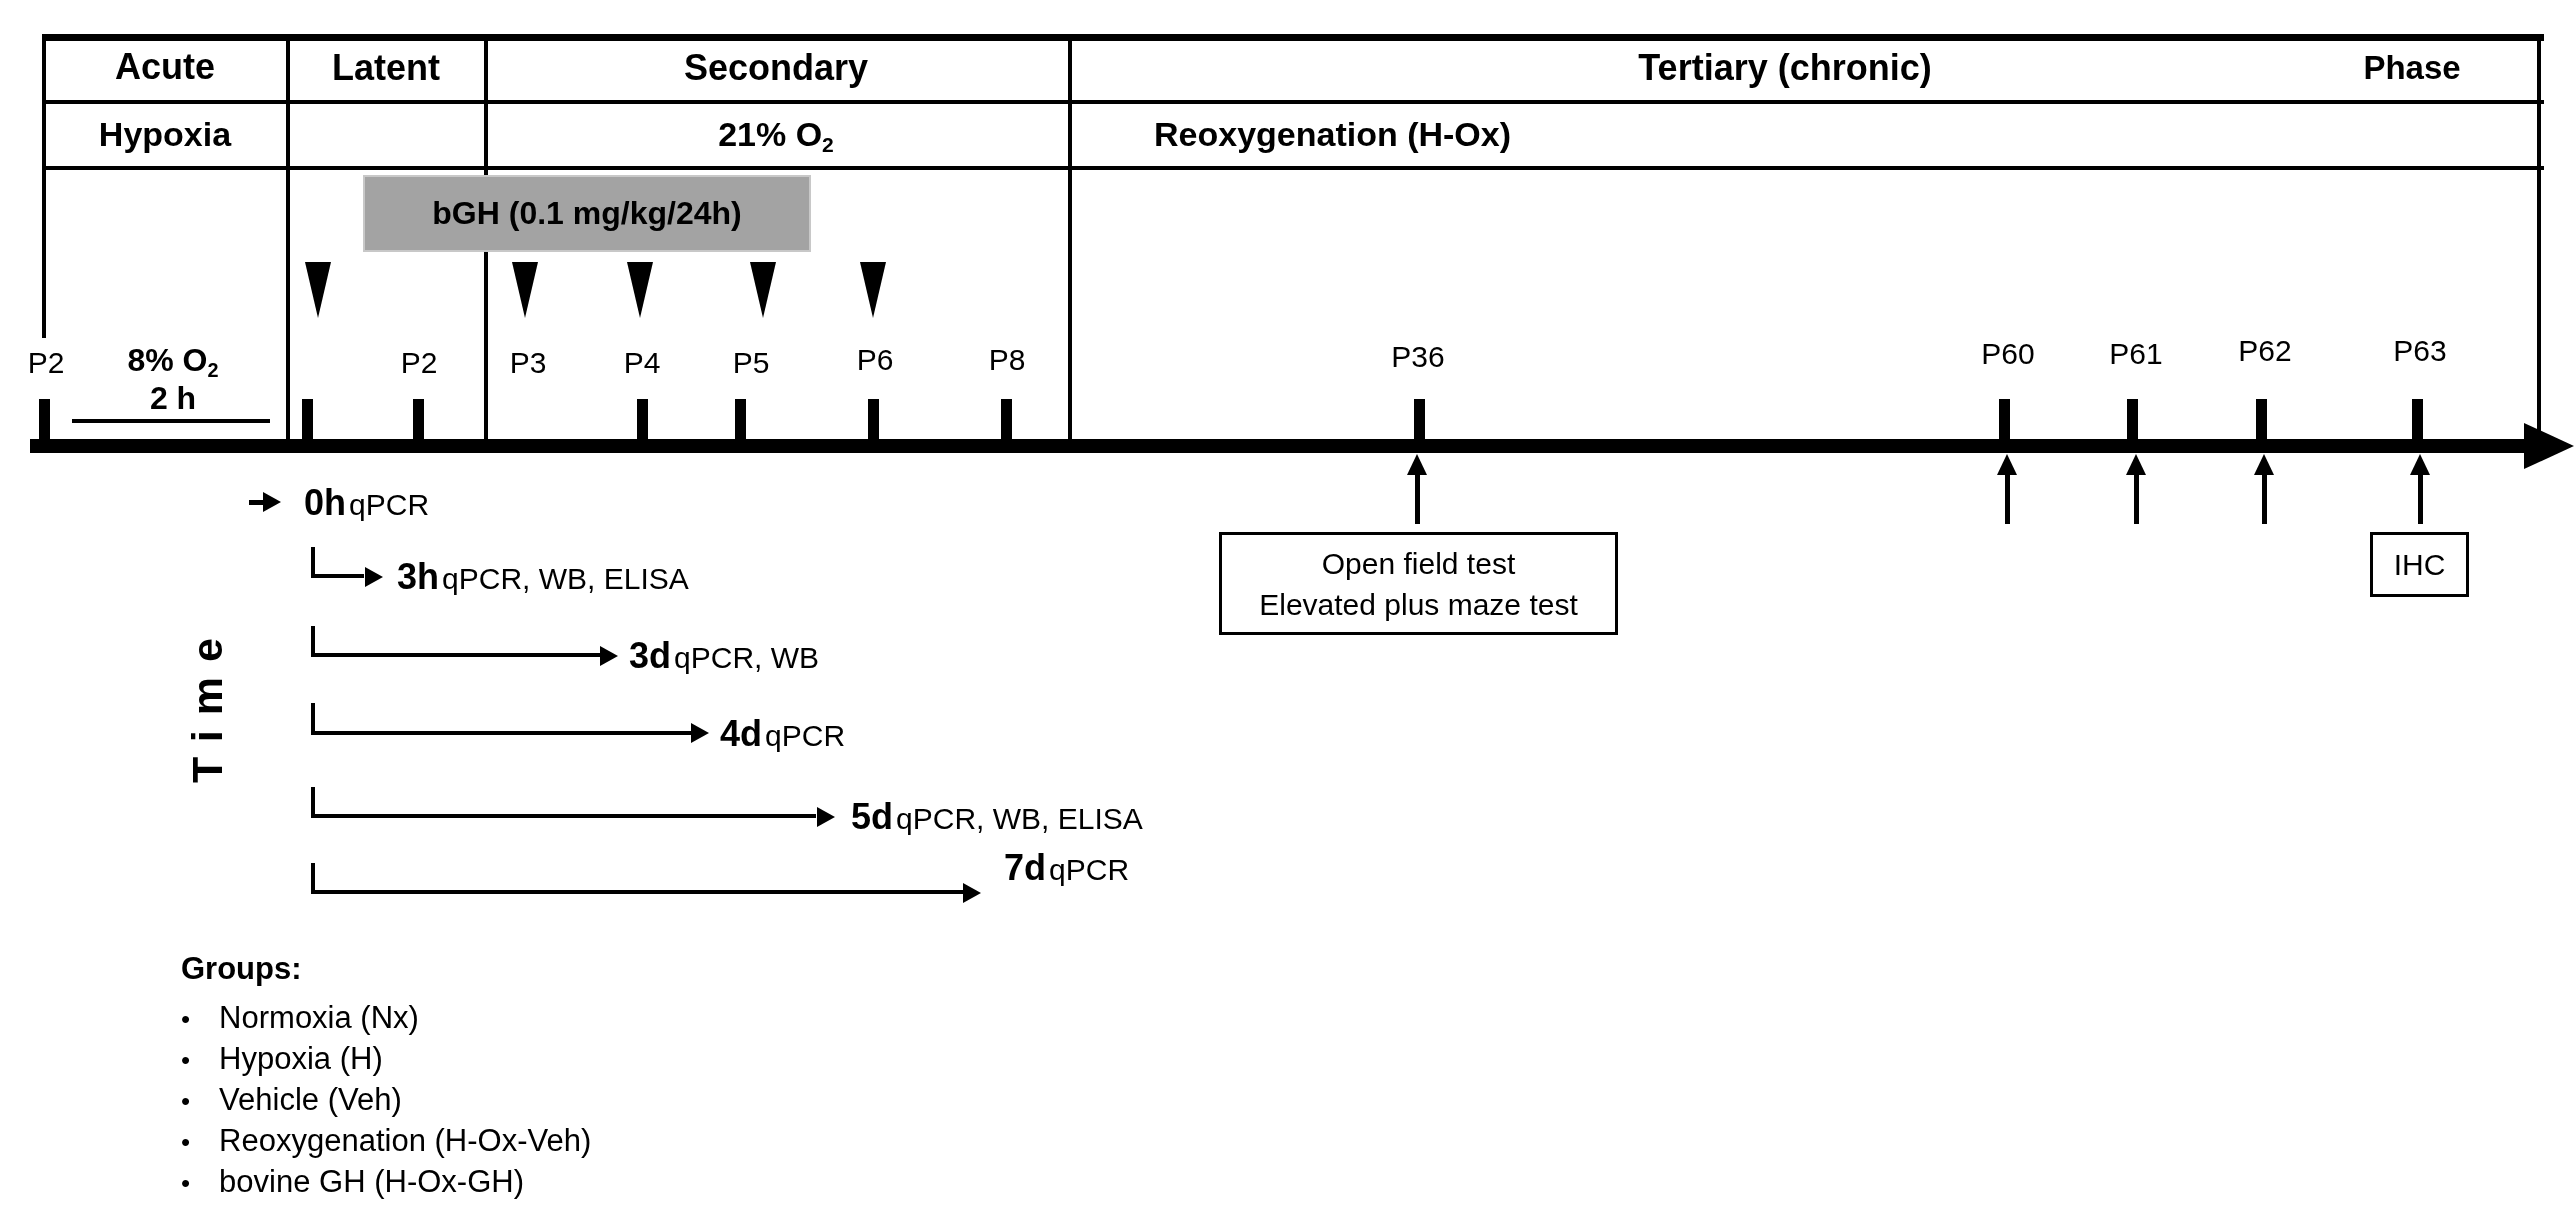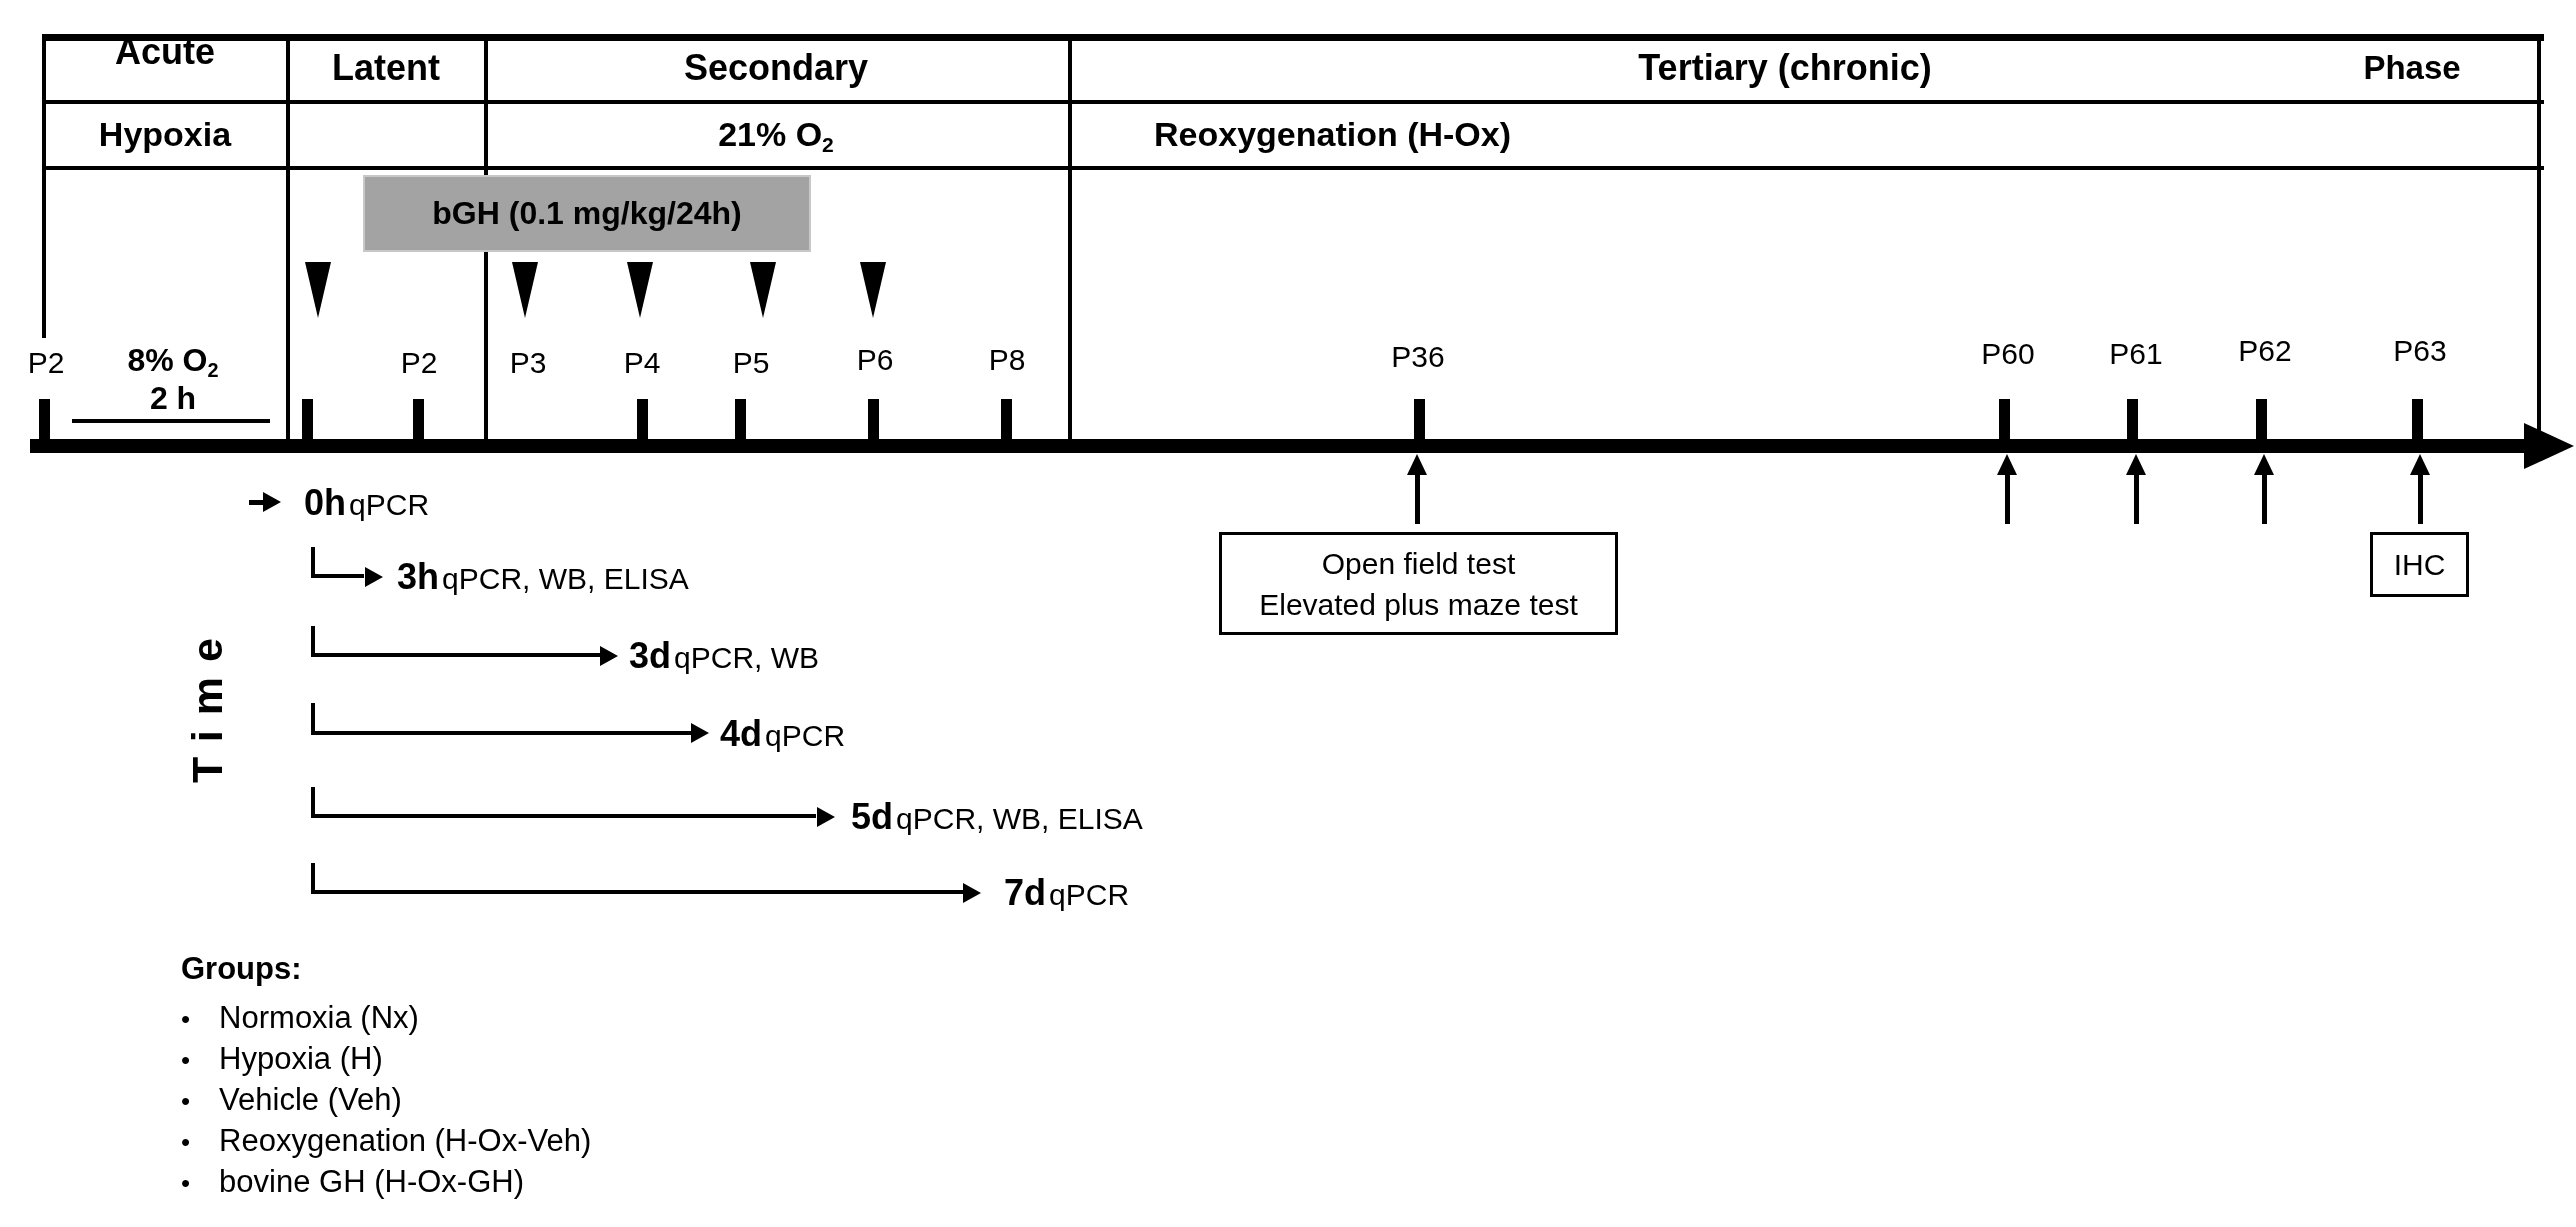--- a/index.html
+++ b/index.html
@@ -43,21 +43,21 @@
 
   <div class="line" style="left:42px;top:34px;width:2502px;height:6.8px"></div>
   <div class="line" style="left:42px;top:100px;width:2502px;height:3.8px"></div>
   <div class="line" style="left:42px;top:166px;width:2502px;height:3.8px"></div>
   <div class="line" style="left:42px;top:34px;width:3.8px;height:304px"></div>
   <div class="line" style="left:286px;top:34px;width:3.8px;height:407px"></div>
   <div class="line" style="left:484px;top:34px;width:3.8px;height:407px"></div>
   <div class="line" style="left:1068px;top:34px;width:3.8px;height:407px"></div>
   <div class="line" style="left:2537px;top:34px;width:3.8px;height:407px"></div>
 
-  <div class="lbl f-head c" style="left:165px;top:52px">Acute</div>
+  <div class="lbl f-head c" style="left:165px;top:67px">Acute</div>
   <div class="lbl f-head c" style="left:386px;top:68px">Latent</div>
   <div class="lbl f-head c" style="left:776px;top:68px">Secondary</div>
   <div class="lbl f-head c" style="left:1785px;top:68px">Tertiary (chronic)</div>
   <div class="lbl c" style="left:2412px;top:68px;font-size:33px;font-weight:bold">Phase</div>
 
   <div class="lbl f-row2 c" style="left:165px;top:134px">Hypoxia</div>
   <div class="lbl f-row2 c" style="left:776px;top:134px"><span>21% O</span><span class="sub">2</span></div>
   <div class="lbl f-row2 vc" style="left:1154px;top:134px">Reoxygenation (H-Ox)</div>
 
   <div class="bgh-box" style="left:363px;top:175px;width:444px;height:73px">
@@ -156,21 +156,21 @@
   <div class="line" style="left:311px;top:814px;width:505px;height:3.8px"></div>
   <div class="r-head" style="left:817px;top:807px"></div>
   <div class="tp" style="left:851px;top:817px">
     <span class="tp-time">5d</span>
     <span class="tp-assays">qPCR, WB, ELISA</span>
   </div>
 
   <div class="line" style="left:311px;top:863px;width:3.8px;height:31px"></div>
   <div class="line" style="left:311px;top:890px;width:652px;height:3.8px"></div>
   <div class="r-head" style="left:963px;top:883px"></div>
-  <div class="tp" style="left:1004px;top:893px">
+  <div class="tp" style="left:1004px;top:868px">
     <span class="tp-time">7d</span>
     <span class="tp-assays">qPCR</span>
   </div>
 
   <div class="time-axis">
     <span>Time</span>
   </div>
 
   <div class="groups">
     <div class="gh">Groups:</div>

